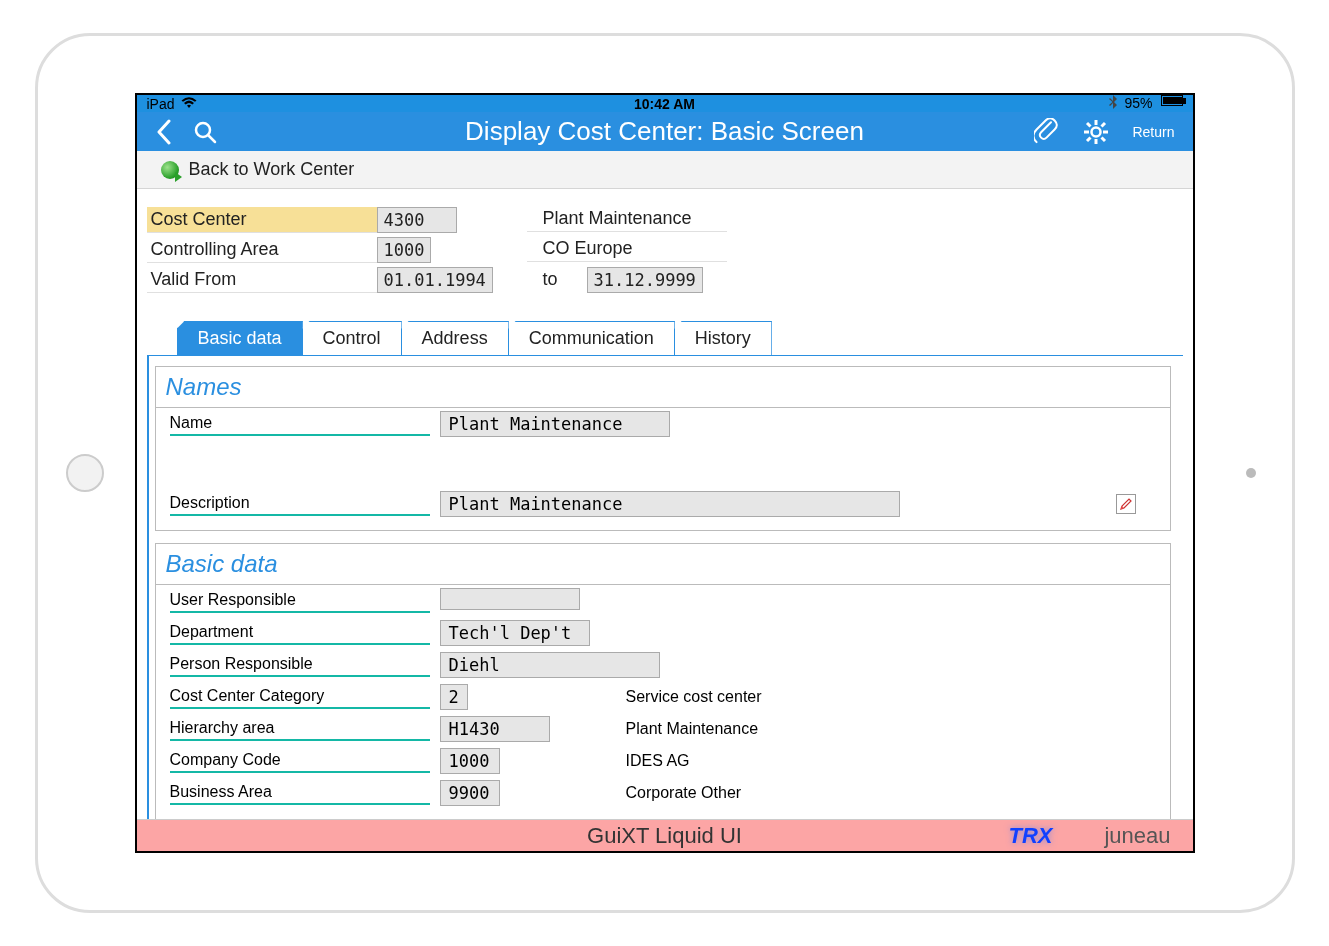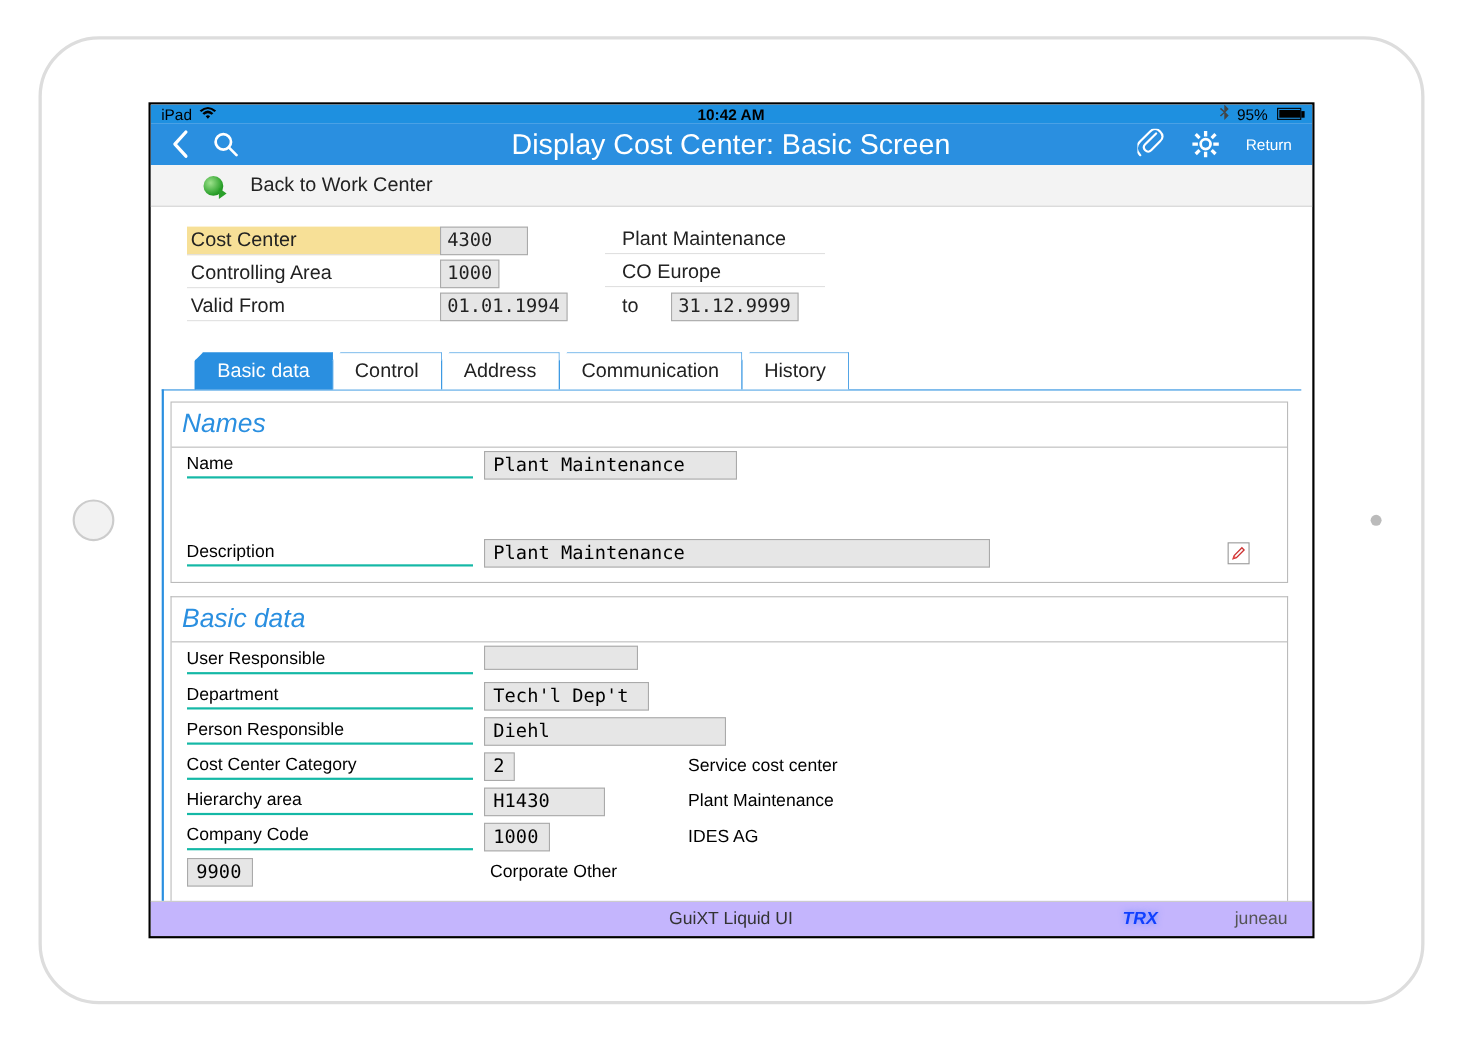--- a/index.html
+++ b/index.html
@@ -55,21 +55,21 @@
     background: #1e90e0;
     color: #000;
     font-size: 14px;
     display: flex;
     align-items: center;
     padding: 0 10px;
     position: relative;
   }
   .status-left { display:flex; align-items:center; gap:6px; }
   .status-center { position:absolute; left:50%; transform:translateX(-50%); font-weight:600; }
-  .status-right { margin-left:auto; display:flex; align-items:center; gap:6px; } 
+  .status-right { margin-left:auto; display:flex; gap:6px; } 
   .bt { font-size:13px; }
   .batt {
     display:inline-block; width:22px; height:11px;
     border:1px solid #000; position:relative; margin-left:2px;
   }
   .batt::after{content:""; position:absolute; right:-4px; top:2px; width:3px; height:6px; background:#000;}
   .batt .fill{position:absolute; left:1px; top:1px; bottom:1px; width:95%; background:#000;}
   
   .header {
     background: #2a8fe0;
@@ -87,43 +87,42 @@
   }
   .header .right-tools{
     margin-left:auto; display:flex; align-items:center; gap:22px;
   }
   .back-chevron svg, .search-svg, .clip-svg, .gear-svg { display:block; }
   .return-link{ color:#fff; font-size:14px; }
   
   .toolbar{
     background:#f3f3f3;
     border-bottom:1px solid #d5d5d5;
-    padding:8px 48px;
-    display:flex; align-items:center; gap:25px;
+    padding:8px 24px;
+    display:flex; align-items:center; gap:10px;
     font-size:18px; color:#222;
   }
   .globe{
     width:18px;height:18px;border-radius:50%;
     background: radial-gradient(circle at 35% 35%, #9de28c 0%, #2aa02a 65%, #156b15 100%);
     position:relative;
   }
   .globe::after{content:""; position:absolute; right:-3px; bottom:-3px; width:0;height:0; border-left:7px solid #2aa02a; border-top:5px solid transparent; border-bottom:5px solid transparent;}
   
   .form-area{
     padding:18px 10px 0 10px;
     font-size:18px;
     color:#222;
   }
   .row{
     display:grid;
     grid-template-columns: 230px 150px 200px 130px auto;
     align-items:center;
     column-gap:0px;
     margin-bottom:4px;
-    margin-left:23px;
   }
   .row .label{ padding:2px 4px; border-bottom:1px solid #e0e0e0; }
   .row .highlight{ background:#f7e097; }
   .row .mono{
     font-family:"Menlo","Consolas",monospace;
     background:#e6e6e6;
     border:1px solid #aaa;
     padding:2px 6px;
     font-size:17px;
     display:inline-block;
@@ -189,27 +188,27 @@
   .grow .gdesc{ padding-left:6px; }
   .edit-icon{
     width:20px;height:20px;border:1px solid #999;background:#fff;
     display:flex;align-items:center;justify-content:center;
   }
   .edit-icon svg{display:block;}
   
   .footer{
     margin-top:auto;
     border-top:1px solid #ccc;
-    background:#c4b5fd;
+    background:#fca5a5;
     display:flex;
     align-items:center;
     justify-content:center;
     position:relative;
     height:44px;
-    font-size:16px;
+    font-size:22px;
     color:#333;
   }
   .footer .trx{
     position:absolute; right:140px;
     color:#1040ff; font-weight:800; font-style:italic;
     text-shadow:0 0 6px rgba(60,120,255,.6);
   }
   .footer .server{
     position:absolute; right:22px;
     color:#555;
@@ -378,20 +377,21 @@
           <span class="gdesc">Plant Maintenance</span>
           <span></span>
         </div>
         <div class="grow" style="grid-template-columns:260px 170px 1fr 40px;">
           <span class="glabel">Company Code</span>
           <span><span class="gval" style="min-width:60px">1000</span></span>
           <span class="gdesc">IDES AG</span>
           <span></span>
         </div>
         <div class="grow" style="grid-template-columns:260px 170px 1fr 40px;">
+          <span class="glabel">Business Area</span>
           <span><span class="gval" style="min-width:60px">9900</span></span>
           <span class="gdesc">Corporate Other</span>
           <span></span>
         </div>
       </div>
     </div>
 
     <div class="footer">
       <span>GuiXT Liquid UI</span>
       <span class="trx">TRX</span>

